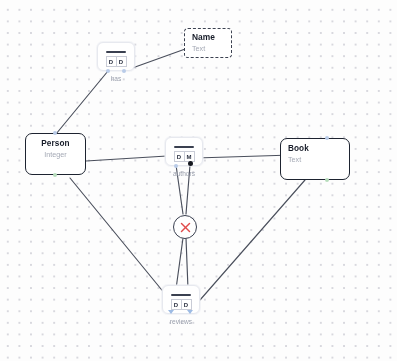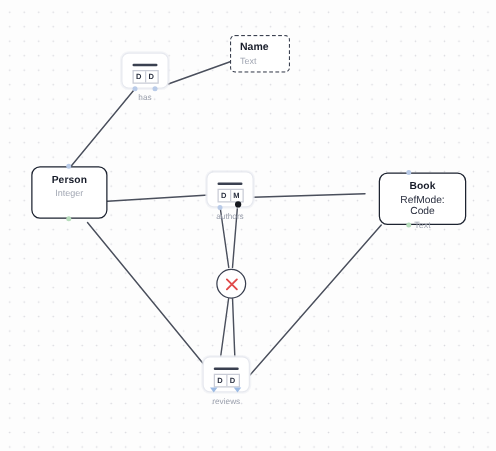--- a/index.html
+++ b/index.html
@@ -192,23 +192,22 @@
     <div class="v-datatype">Text</div>
   </div>
 
   <div class="entity" style="left:25px; top:133px; width:61px; height:42px;text-align:center;">
     <div class="e-name">Person</div>
     <div class="e-datatype">Integer</div>
   </div>
   <div class="handle blue" style="left:53px; top:131px;"></div>
   <div class="handle green" style="left:53px; top:173px;"></div>
 
-  <div class="entity" style="left:303px; top:138px; width:70px; height:42px;text-align:center;">
+  <div class="entity" style="left:280px; top:138px; width:70px; height:42px;">
     <div class="e-name">Book</div>
-    <div class="e-refmode">RefMode: Code</div>
     <div class="e-datatype">Text</div>
   </div>
   <div class="handle blue" style="left:325px; top:136px;"></div>
   <div class="handle green" style="left:325px; top:178px;"></div>
 
   <div class="fact" style="left:97px; top:42px; width:38px; height:29px;">
     <div class="uniq-bar" style="width:20px;"></div>
     <div class="roles">
       <div class="role-cell">D</div>
       <div class="role-cell">D</div>

